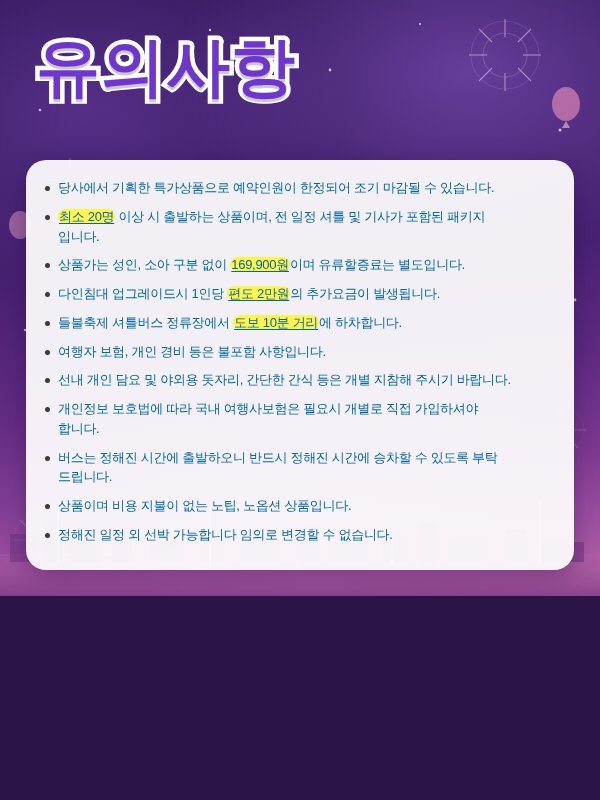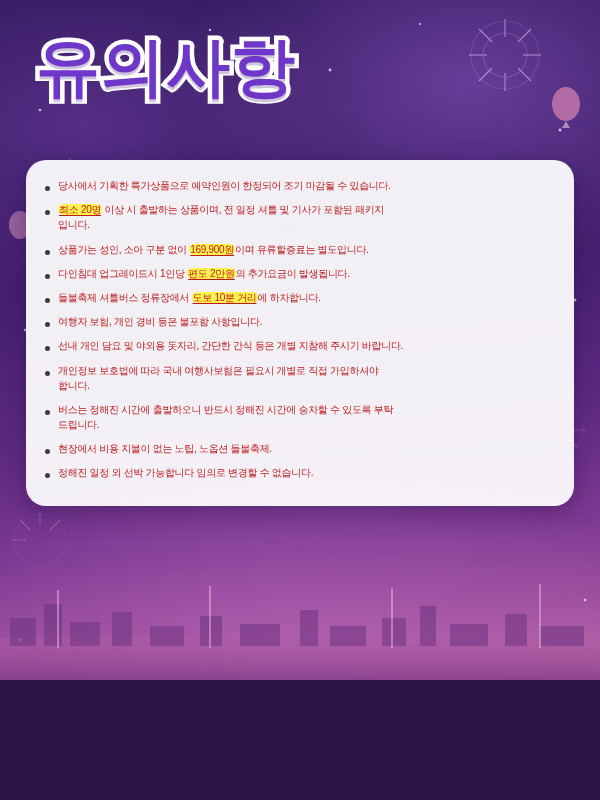--- a/index.html
+++ b/index.html
@@ -12,21 +12,21 @@
     height: 800px;
     overflow: hidden;
     font-family: "Liberation Sans", sans-serif;
     background: #2b1548;
   }
 
   
   .poster {
     position: relative;
     width: 600px;
-    height: 680px;
+    height: 596px;
     overflow: hidden;
     background:
       radial-gradient(ellipse 420px 260px at 78% 12%, rgba(140,90,200,0.55) 0%, rgba(140,90,200,0) 70%),
       radial-gradient(ellipse 360px 240px at 14% 18%, rgba(120,70,180,0.45) 0%, rgba(120,70,180,0) 72%),
       radial-gradient(ellipse 520px 300px at 50% 96%, rgba(190,110,190,0.45) 0%, rgba(190,110,190,0) 70%),
       linear-gradient(175deg, #33195c 0%, #3a1c63 22%, #4a2173 45%, #5f2a82 62%, #7e3a93 78%, #a0519f 90%, #c06aa8 100%);
   }
 
   
   .skyline {
@@ -77,23 +77,23 @@
   }
   ul.notice-list {
     list-style: none;
     margin: 0;
     padding: 0;
   }
   ul.notice-list > li {
     position: relative;
     padding-left: 20px;
     margin: 0 0 9px 0;
-    font-size: 10px;
+    font-size: 13px;
     line-height: 1.52;
-    color: #b91c1c;
+    color: #0369a1;
     letter-spacing: -0.3px;
     word-break: keep-all;
   }
   ul.notice-list > li.nobullet {
     padding-left: 20px;
   }
   ul.notice-list > li:not(.nobullet)::before {
     content: "";
     position: absolute;
     left: 7px;
@@ -211,18 +211,18 @@
     <ul class="notice-list">
         <li><span>당사에서 기획한 특가상품으로 예약인원이 한정되어 조기 마감될 수 있습니다.</span></li>
         <li><span class="hl-u">최소 20명</span><span> 이상 시 출발하는 상품이며, 전 일정 셔틀 및 기사가 포함된 패키지</span><br><span>입니다.</span></li>
         <li><span>상품가는 성인, 소아 구분 없이 </span><span class="hl-u">169,900원</span><span>이며 유류할증료는 별도입니다.</span></li>
         <li><span>다인침대 업그레이드시 1인당 </span><span class="hl-u">편도 2만원</span><span>의 추가요금이 발생됩니다.</span></li>
         <li><span>들불축제 셔틀버스 정류장에서 </span><span class="hl-u">도보 10분 거리</span><span>에 하차합니다.</span></li>
         <li><span>여행자 보험, 개인 경비 등은 불포함 사항입니다.</span></li>
         <li><span>선내 개인 담요 및 야외용 돗자리, 간단한 간식 등은 개별 지참해 주시기 바랍니다.</span></li>
         <li><span>개인정보 보호법에 따라 국내 여행사보험은 필요시 개별로 직접 가입하셔야</span><br><span>합니다.</span></li>
         <li><span>버스는 정해진 시간에 출발하오니 반드시 정해진 시간에 승차할 수 있도록 부탁</span><br><span>드립니다.</span></li>
-        <li><span>현장에서 비용 지불이 없는 노팁, 노옵션 들불축제.</span></li>
+        <li><span>상품이며 비용 지불이 없는 노팁, 노옵션 상품입니다.</span></li>
         <li><span>정해진 일정 외 선박 가능합니다 임의로 변경할 수 없습니다.</span></li>
       </ul>
   </div>
 
 </div>
 
 </body></html>

